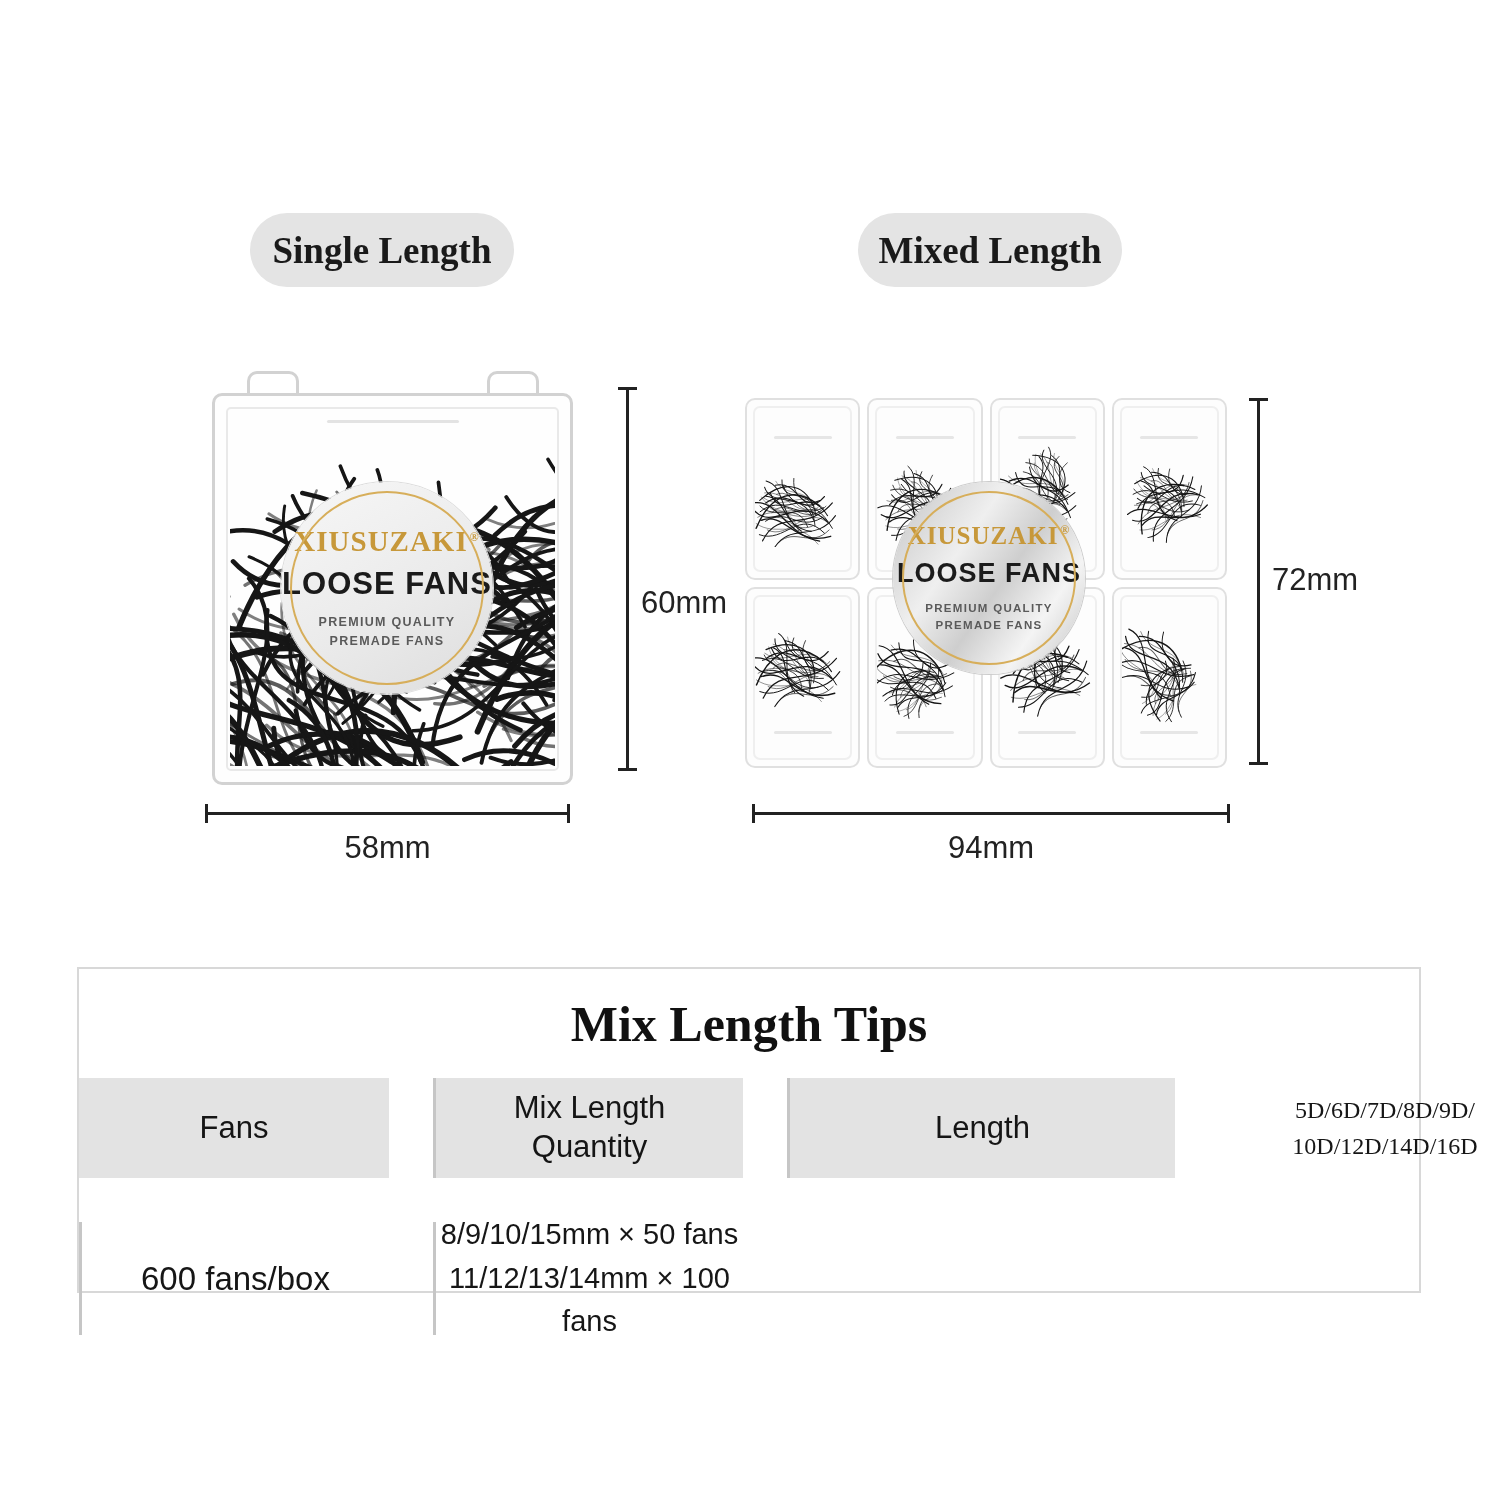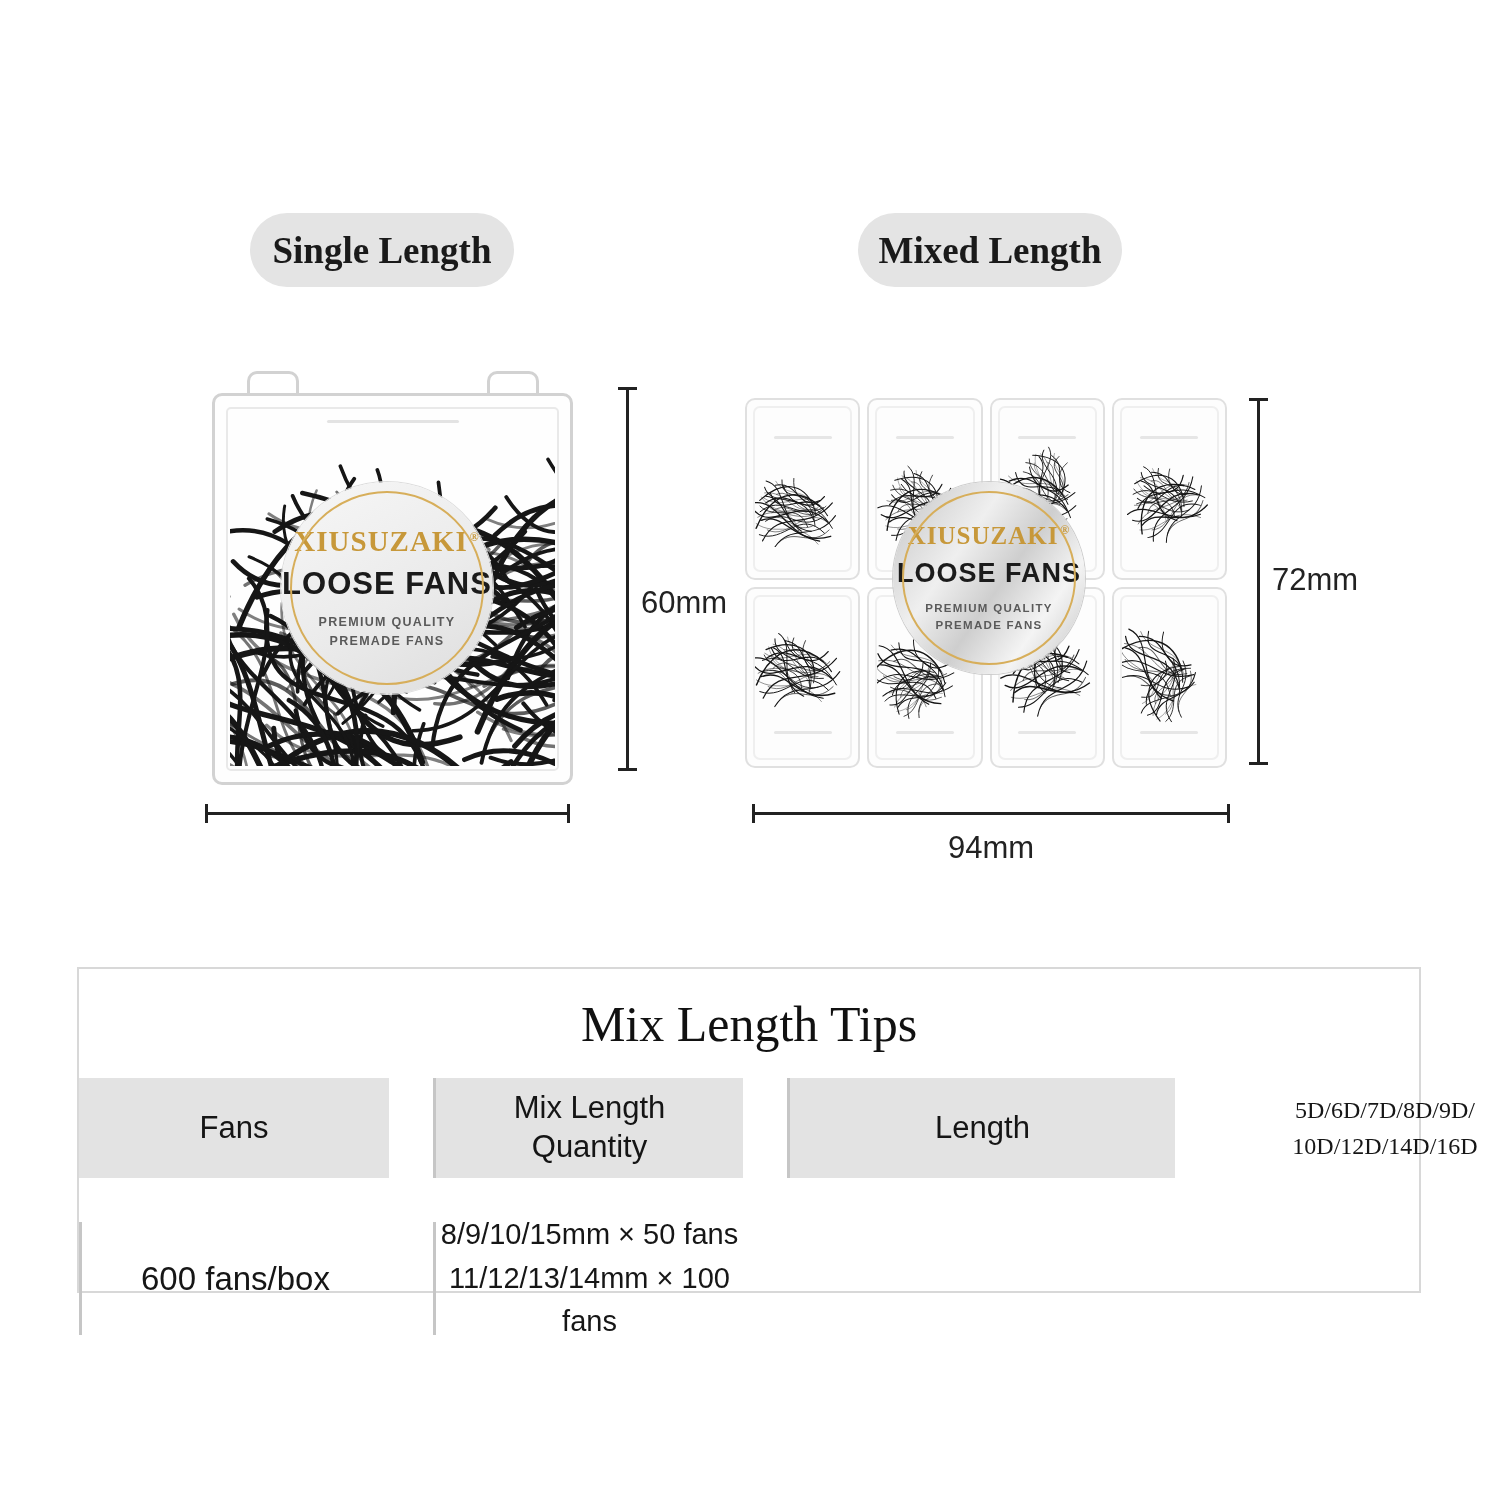--- a/index.html
+++ b/index.html
@@ -66,21 +66,21 @@
   .dim-text{position:absolute;font-size:31px;color:#222;white-space:nowrap;}
   #dim60-text{left:641px;top:585px;}
   #dim72-text{left:1272px;top:562px;}
   #dim58-text{left:205px;width:365px;text-align:center;top:830px;}
   #dim94-text{left:752px;width:478px;text-align:center;top:830px;}
 
   
   .spec-table{position:absolute;left:77px;top:967px;width:1344px;height:326px;background:#fff;
               border:2px solid #d8d8d8;box-sizing:border-box;}
   .t-title{height:109px;display:flex;align-items:center;justify-content:center;
-           font-family:"Liberation Serif",serif;font-weight:normal;font-size:50px;color:#111;}
+           font-family:"Liberation Serif",serif;font-weight:bold;font-size:50px;color:#111;}
   .t-grid{display:grid;grid-template-columns:310px 310px 388px 332px;grid-template-rows:100px 113px;gap:44px;}
   .th{background:#e3e3e3;display:flex;align-items:center;justify-content:center;text-align:center;
       font-size:31px;color:#151515;line-height:1.25;}
   .th span{max-width:240px;}
   .td{display:flex;flex-direction:column;align-items:center;justify-content:center;text-align:center;
       font-size:29px;line-height:1.5;color:#161616;}
   .bl{border-left:3px solid #c6c6c6;}
   .td.serif{font-family:"Liberation Serif",serif;font-size:24px;}
   .td .big{font-size:33px;}
 
@@ -219,20 +219,21 @@
     <div class="product">LOOSE FANS</div>
     <div class="subtitle">
       <div>PREMIUM QUALITY</div>
       <div>PREMADE FANS</div>
     </div>
   </div>
 
   <div class="vline" id="dim60-line"></div>
   <div class="dim-text" id="dim60-text">60mm</div>
   <div class="hline" id="dim58-line"></div>
+  <div class="dim-text" id="dim58-text">58mm</div>
   <div class="vline" id="dim72-line"></div>
   <div class="dim-text" id="dim72-text">72mm</div>
   <div class="hline" id="dim94-line"></div>
   <div class="dim-text" id="dim94-text">94mm</div>
 
   <div class="spec-table">
     <div class="t-title">Mix Length Tips</div>
     <div class="t-grid">
       <div class="th">
           <span>Fans</span>

